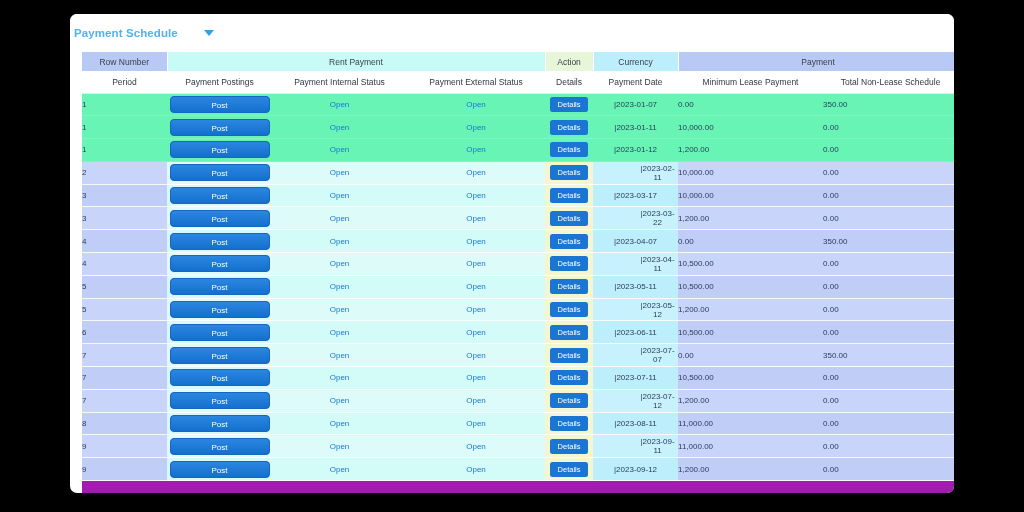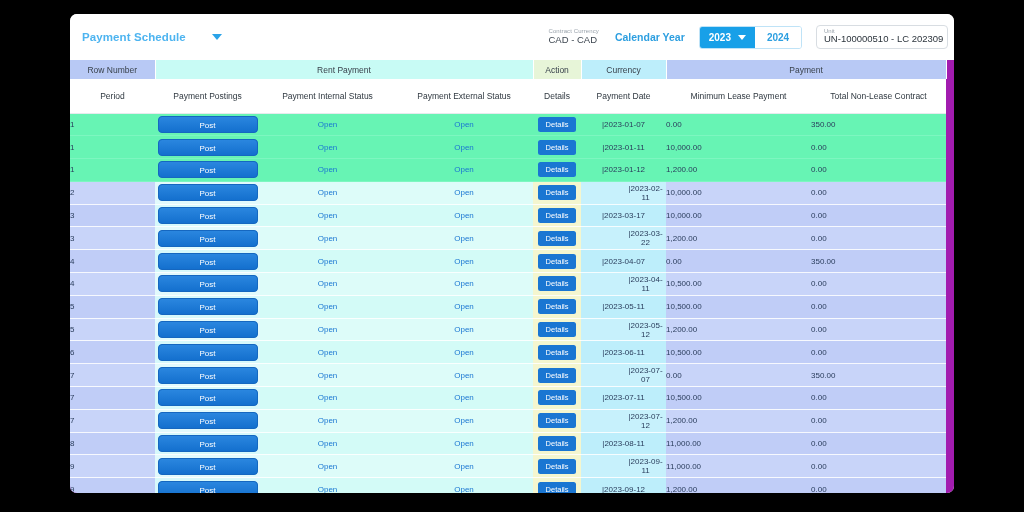--- a/index.html
+++ b/index.html
@@ -20,25 +20,25 @@
     height: 479px;
     background: #ffffff;
     border-radius: 7px;
     overflow: hidden;
     box-shadow: 0 2px 10px rgba(0,0,0,0.25);
   }
 
   
   .topbar {
     position: relative;
-    height: 46px;
+    height: 38px;
     background: #ffffff;
     display: flex;
     align-items: center;
-    padding: 0 6px 0 12px;
+    padding: 0 6px 0 4px;
     gap: 11px;
   }
 
   .ps-title {
     color: #4db4f0;
     font-size: 11.5px;
     font-weight: bold;
     letter-spacing: 0.1px;
   }
 
@@ -123,20 +123,21 @@
   }
   .unit-label { font-size: 6px; color: #9aa3ac; }
   .unit-value { font-size: 9.5px; color: #2c343c; }
 
   
   .table-wrap {
     position: relative;
     height: 441px;
     overflow: hidden;
     background: #a21caf;
+    margin-left: 12px;
   }
 
   table.grid {
     border-collapse: collapse;
     table-layout: fixed;
     width: 876px;
   }
   table.grid td, table.grid th {
     padding: 0;
     font-weight: normal;
@@ -152,21 +153,21 @@
     border-right: 1px solid #ffffff;
   }
   th.g-rownum   { background: #b8c9f5; }
   th.g-rent     { background: #c8fbf5; }
   th.g-action   { background: #e7f5d8; }
   th.g-report   { background: #bdeefb; }
   th.g-payment  { background: #b8c9f5; }
 
   
   tr.subrow th {
-    height: 34px;
+    height: 22px;
     font-size: 8.5px;
     color: #2f3840;
     text-align: center;
     background: #ffffff;
     border-bottom: 1px solid #e6eaee;
   }
 
   
   tr.datarow { height: 22.8px; }
   tr.datarow td {
@@ -247,43 +248,20 @@
 <div id="app">
 
   <div class="topbar">
 
     <span class="ps-title">Payment Schedule</span>
 
     <span class="caret-btn">
       <span class="caret-down"></span>
     </span>
 
-    <div class="topbar-right">
-
-      <div class="currency-block">
-        <div class="currency-label">Contract Currency</div>
-        <div class="currency-value">CAD - CAD</div>
-      </div>
-
-      <span class="cy-label">Calendar Year</span>
-
-      <div class="year-toggle">
-        <div class="year-btn active">
-          <span>2023</span>
-          <span class="year-caret"></span>
-        </div>
-        <div class="year-btn inactive">2024</div>
-      </div>
-
-      <div class="unit-field">
-        <div class="unit-label">Unit</div>
-        <div class="unit-value">UN-100000510 - LC 202309</div>
-      </div>
-
-    </div>
   </div>
 
   <div class="table-wrap">
     <table class="grid">
       <colgroup>
         <col style="width:85px">
         <col style="width:105px">
         <col style="width:135px">
         <col style="width:138px">
         <col style="width:48px">
@@ -301,21 +279,21 @@
             <th class="grouph g-payment" colspan="2">Payment</th>
           </tr>
         <tr class="subrow">
             <th>Period</th>
             <th>Payment Postings</th>
             <th>Payment Internal Status</th>
             <th>Payment External Status</th>
             <th>Details</th>
             <th>Payment Date</th>
             <th>Minimum Lease Payment</th>
-            <th>Total Non-Lease Contract</th>
+            <th>Total Non-Lease Schedule</th>
           </tr>
       </thead>
 
       <tbody>
           <tr class="datarow hl">
             <td class="c-period">1</td>
             <td class="c-post">
               <span class="post-btn">Post</span>
             </td>
             <td class="c-int"><span class="status-link">Open</span></td>

